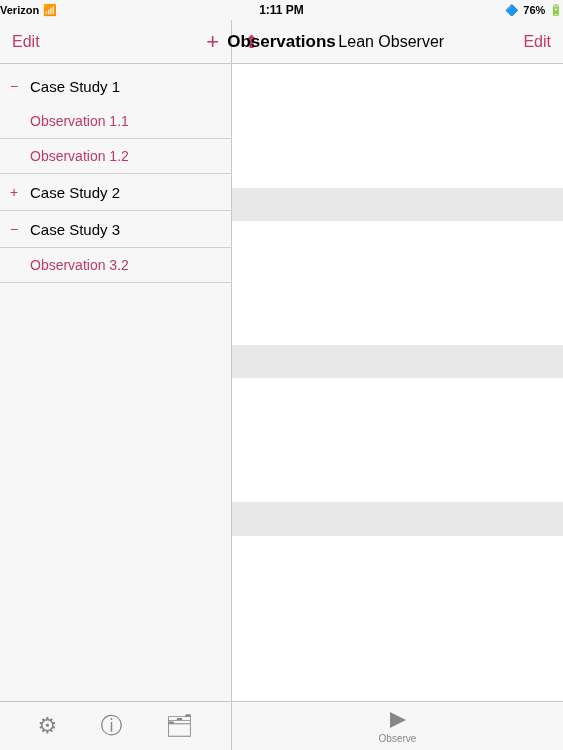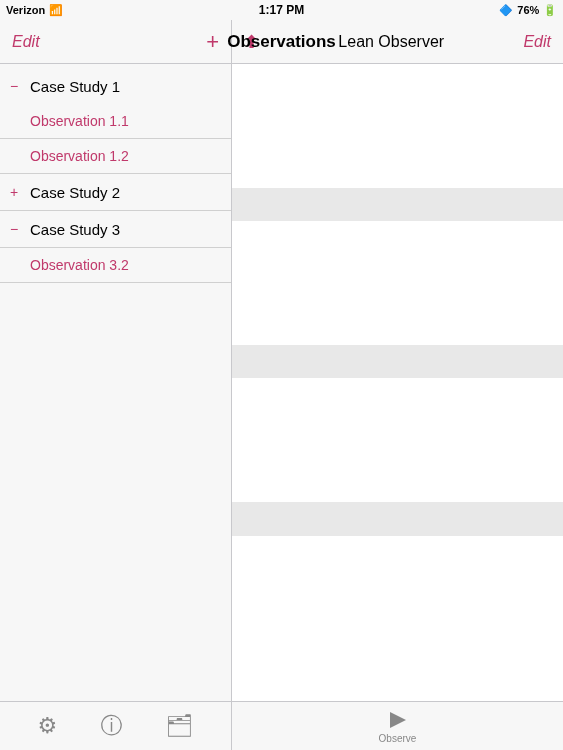--- a/index.html
+++ b/index.html
@@ -13,21 +13,21 @@
       flex-direction: column;
     }
 
     
     .status-bar {
       height: 20px;
       background: #f7f7f7;
       display: flex;
       align-items: center;
       justify-content: space-between;
-      padding: 0 6px;
+      padding: 0 0;
       font-size: 11px;
       font-weight: 600;
     }
     .status-left { display: flex; align-items: center; gap: 4px; }
     .status-center { position: absolute; left: 50%; transform: translateX(-50%); font-size: 12px; font-weight: 600; }
     .status-right { display: flex; align-items: center; gap: 4px; font-size: 11px; }
 
     
     .app-layout {
       display: flex;
@@ -60,21 +60,20 @@
       position: absolute;
       left: 50%;
       transform: translateX(-50%);
     }
     .btn-text {
       font-size: 16px;
       color: #c0396b;
       background: none;
       border: none;
       cursor: pointer;
-      font-style: italic;
     }
     .btn-icon {
       font-size: 22px;
       color: #c0396b;
       background: none;
       border: none;
       cursor: pointer;
       line-height: 1;
     }
 
@@ -197,21 +196,21 @@
     }
   </style>
 </head>
 <body>
 
 <div class="status-bar">
   <div class="status-left">
     <span>Verizon</span>
     <span>📶</span>
   </div>
-  <div class="status-center">1:17 PM</div>
+  <div class="status-center">1:11 PM</div>
   <div class="status-right">
     <span>🔷</span>
     <span>76%</span>
     <span>🔋</span>
   </div>
 </div>
 
 <div class="app-layout">
 
   <div class="left-panel">

